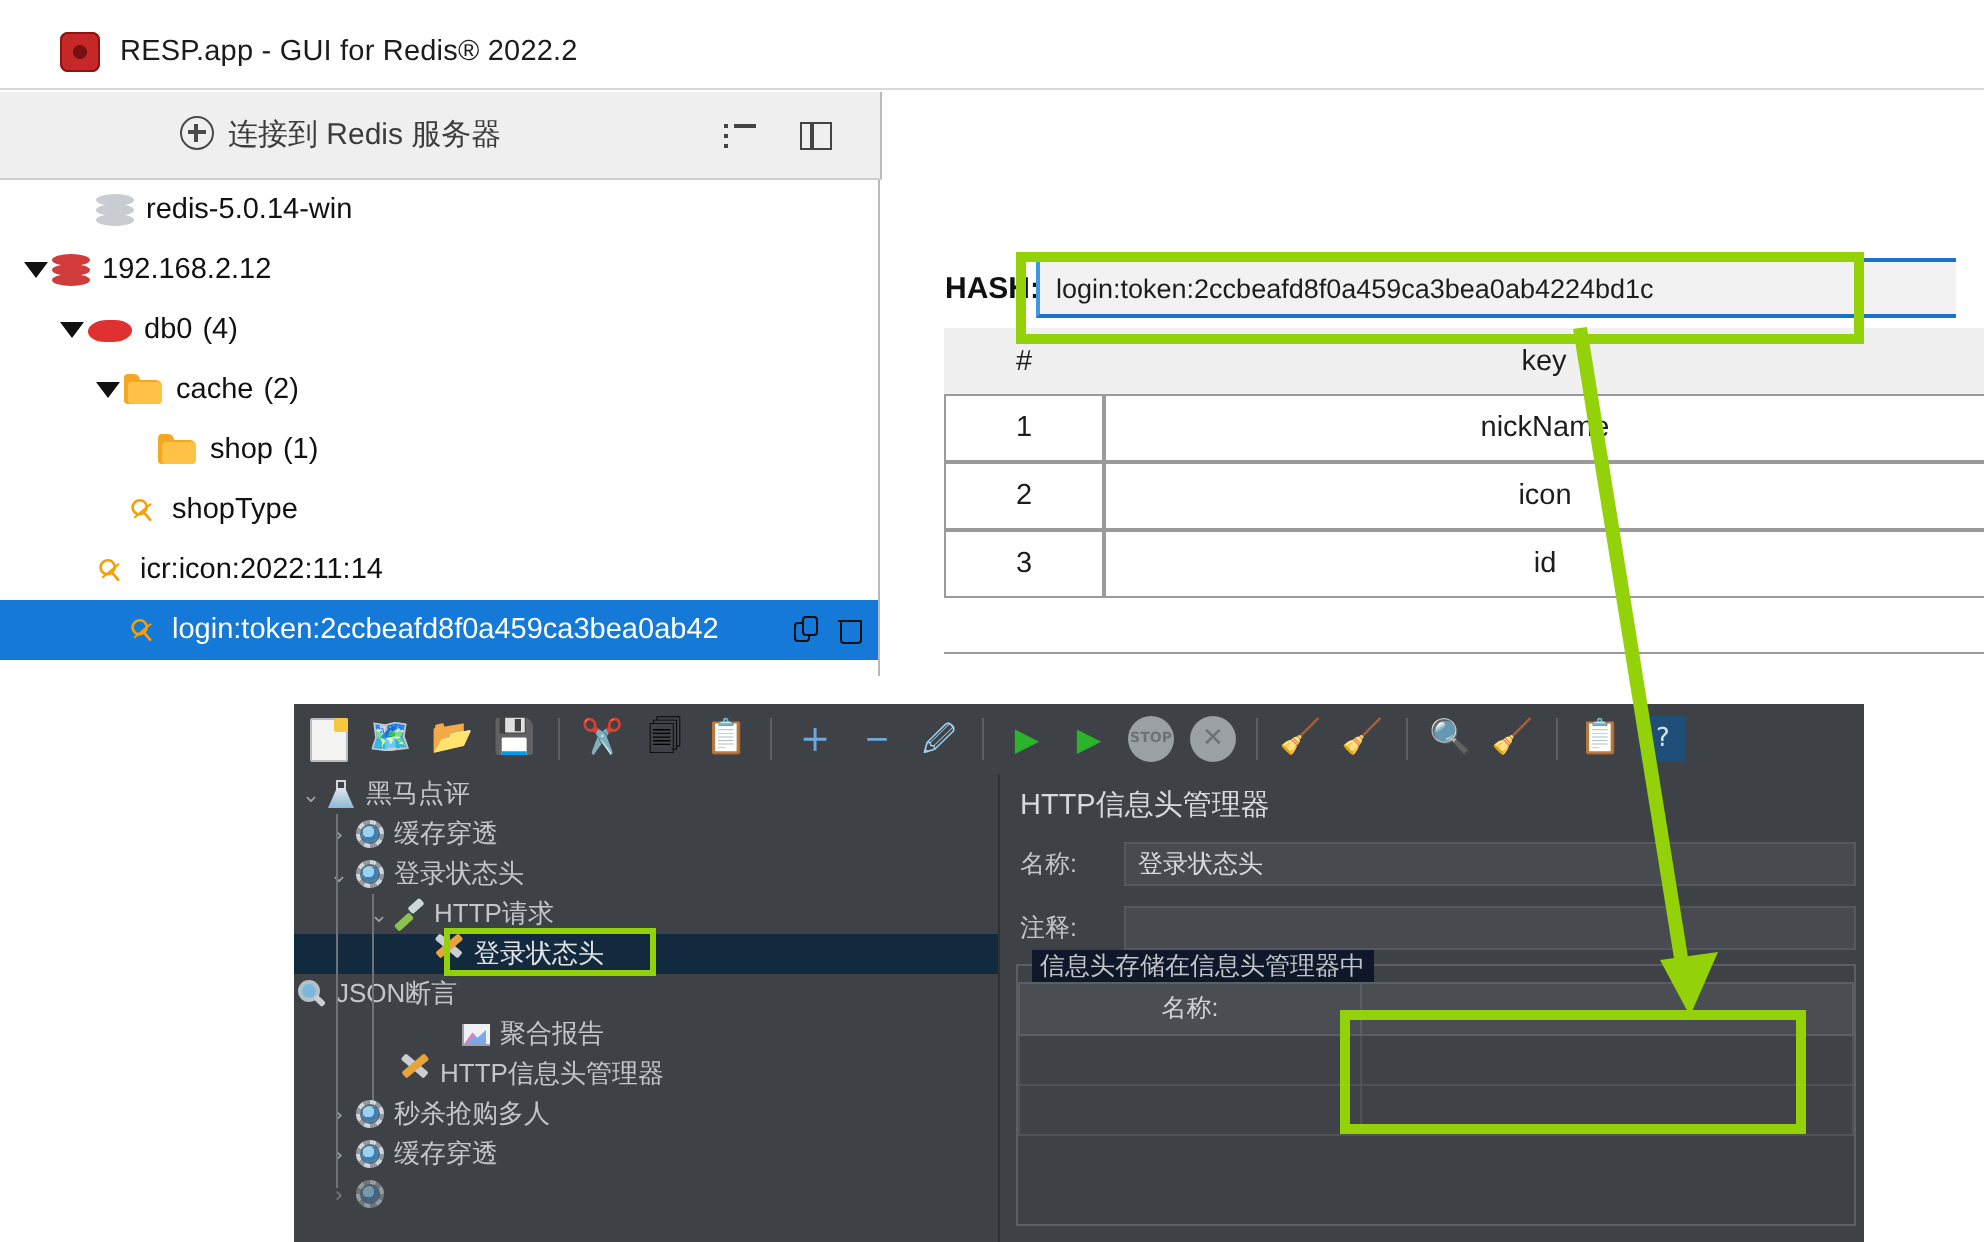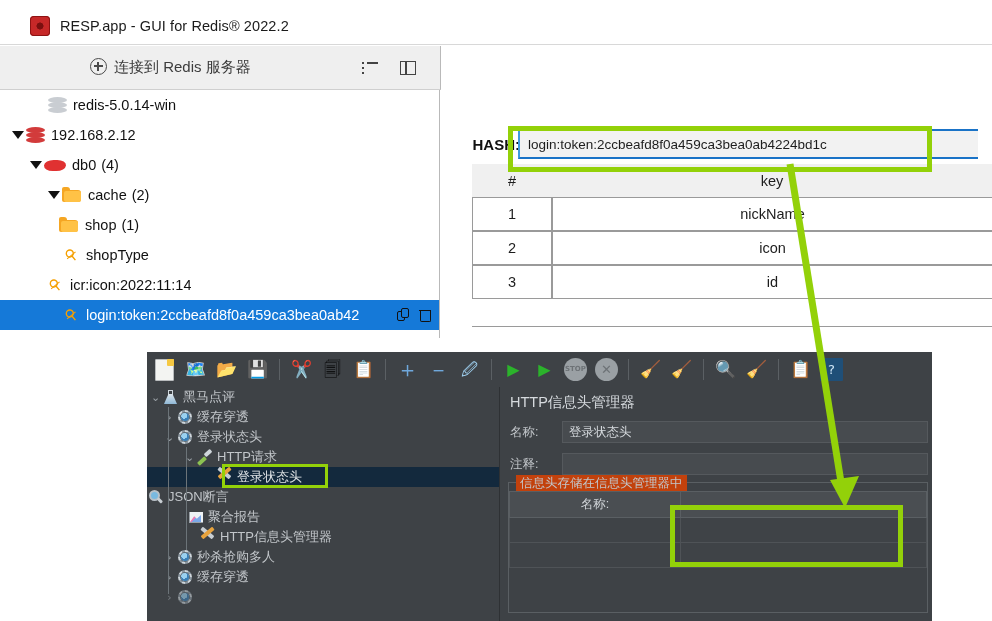--- a/index.html
+++ b/index.html
@@ -301,21 +301,21 @@
   .jm-field-label{font-size:12.5px;color:#c2c6ca;width:52px;flex:0 0 auto;}
   .jm-field-box{
     height:22px;background:#474b4f;border:1px solid #55595d;box-sizing:border-box;
     display:flex;align-items:center;padding-left:6px;font-size:12.5px;color:#d6dade;
   }
   #jm-group{
     position:absolute;left:8px;top:95px;width:420px;height:131px;
     border:1px solid #5a5f63;box-sizing:border-box;
   }
   #jm-group-legend{
-    position:absolute;left:16px;top:88px;background:#c2410c;padding:0 4px;
+    position:absolute;left:16px;top:88px;background:#0f172a;padding:0 4px;
     font-size:12.5px;color:#c2c6ca;
   }
   #jm-hdr-table{
     position:absolute;left:9px;top:104px;width:418px;border-collapse:collapse;
   }
   #jm-hdr-table th{
     height:23px;background:#4a4e52;color:#d0d4d8;font-size:12.5px;font-weight:normal;
     border:1px solid #5a5f63;
   }
   #jm-hdr-table td{
@@ -382,21 +382,21 @@
 
     <div class="tr-row" style="padding-left:48px">
       <span class="caret"></span>
       <span class="ic folder">
           <s></s>
         </span>
       <span class="tr-label">cache</span>
       <span class="count">(2)</span>
     </div>
 
-    <div class="tr-row" style="padding-left:59px">
+    <div class="tr-row" style="padding-left:79px">
       <span class="ic folder">
           <s></s>
         </span>
       <span class="tr-label">shop</span>
       <span class="count">(1)</span>
     </div>
 
     <div class="tr-row" style="padding-left:62px">
       <span class="ic key">
           <s>⚲</s>
@@ -564,21 +564,21 @@
         <span class="jm-ic tools"></span>
         <span>登录状态头</span>
       </div>
 
       <div class="jm-row" style="">
         <span class="jm-ic magnifier"></span>
         <span>JSON断言</span>
       </div>
 
 
-      <div class="jm-row" style="padding-left:40px">
+      <div class="jm-row" style="padding-left:82px">
         <span class="jm-ic chart"></span>
         <span>聚合报告</span>
       </div>
 
       <div class="jm-row" style="padding-left:52px">
         <span class="jm-ic tools"></span>
         <span>HTTP信息头管理器</span>
       </div>
 
       <div class="jm-row" style="padding-left:16px">

